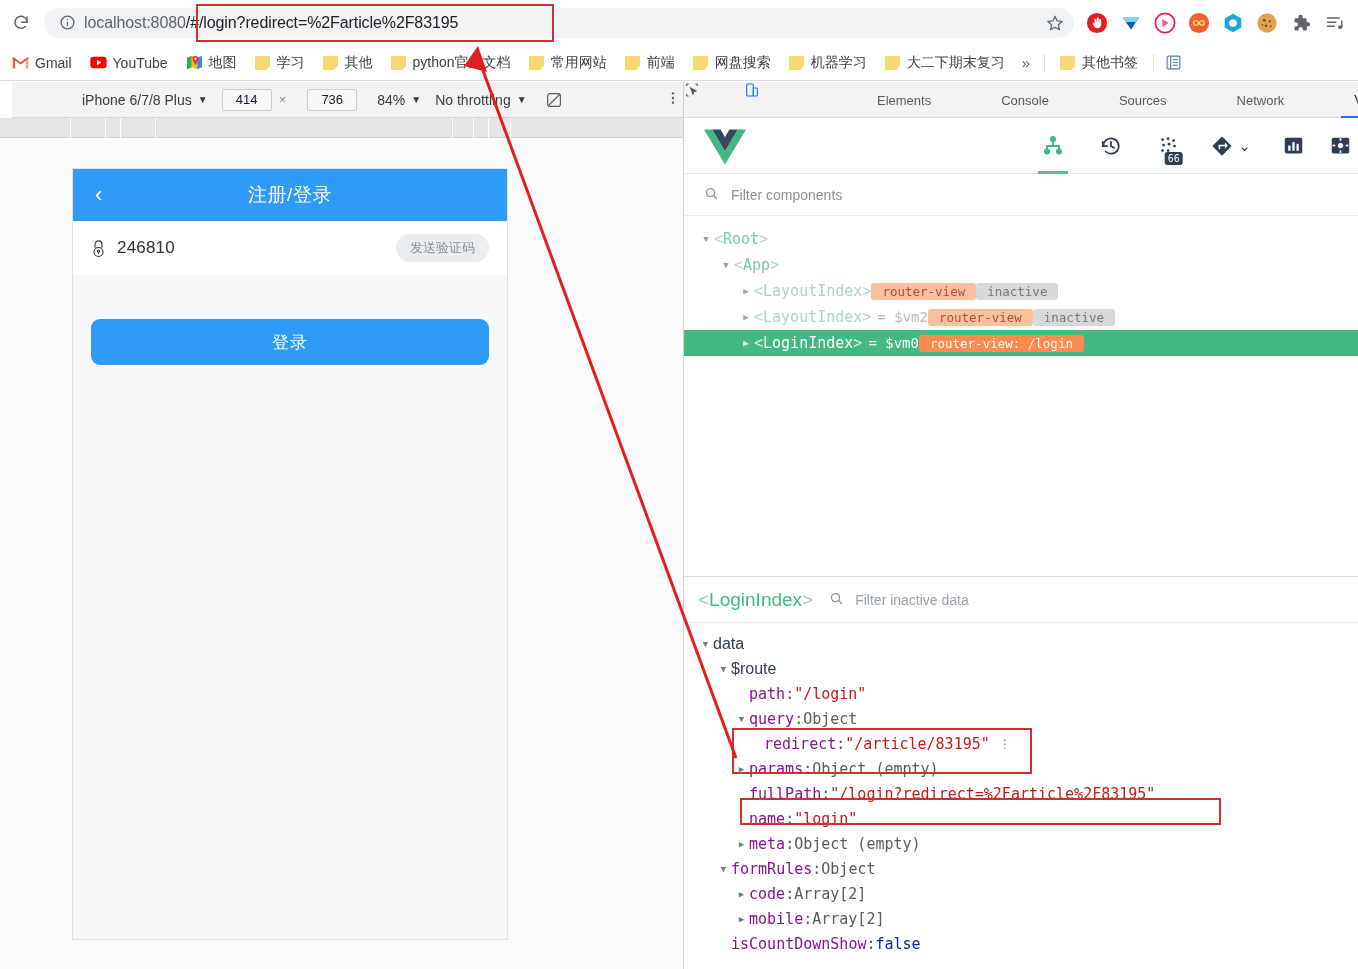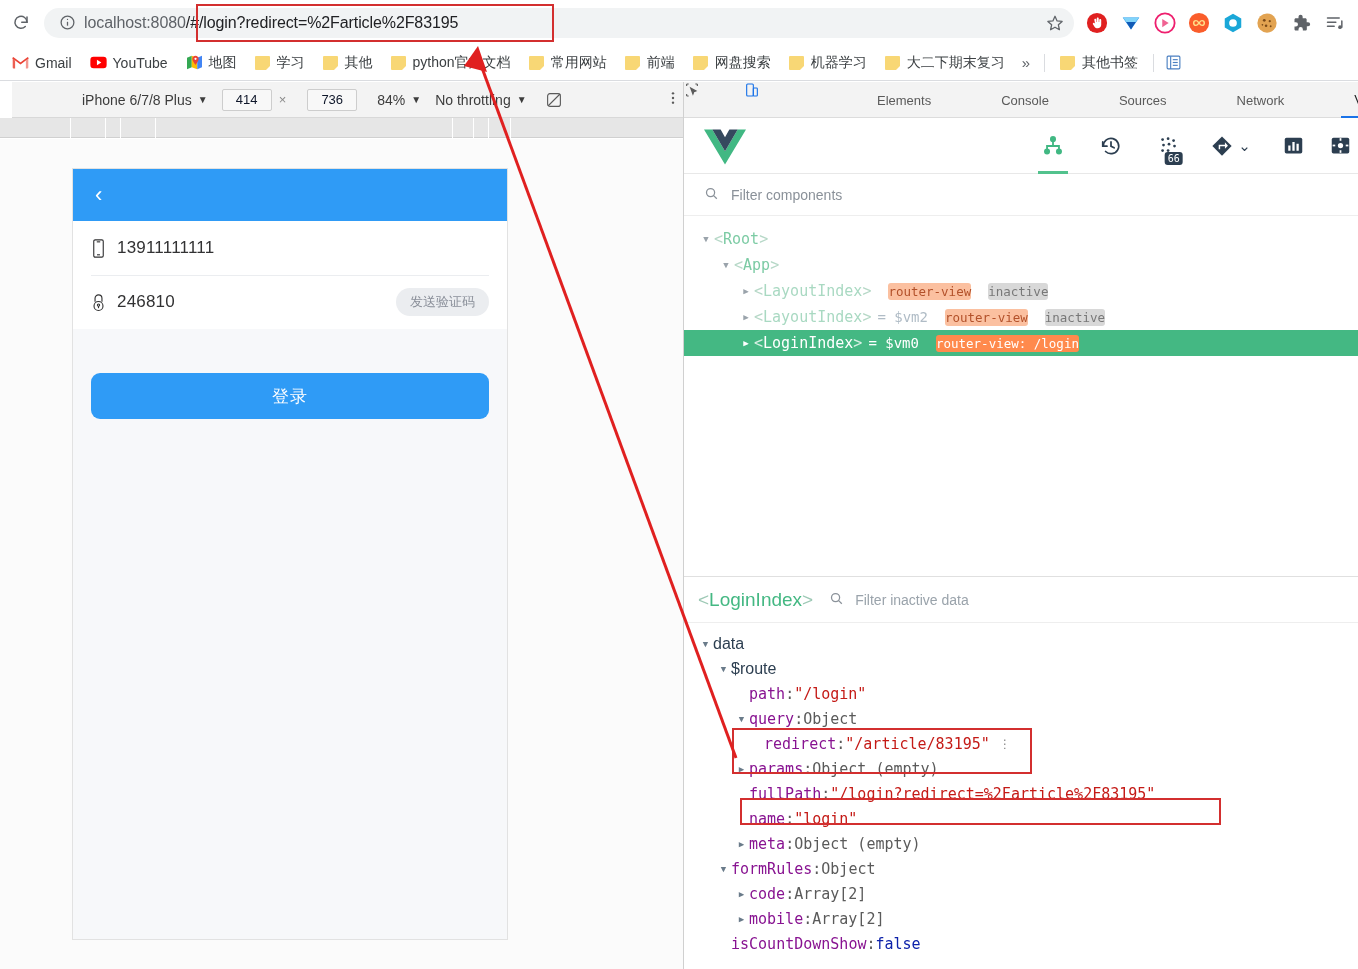--- a/index.html
+++ b/index.html
@@ -227,21 +227,21 @@
   }
   .tnode.selected .tarrow { color: #ffffff; }
   .tname { color: #7ccba4; }
   .tname .br { color: #b6d8c7; }
   .tname.dim { color: #a9d9c2; }
   .tnode.selected .tname { color: #ffffff; }
   .tnode.selected .tname .br { color: #d8f0e5; }
   .tvm { color: #b0bcc6; font-size: 14px; margin-left: 6px; }
   .tnode.selected .tvm { color: #ffffff; }
   .tag {
-    margin-left: 17px; border-radius: 3px; padding: 1px 0;
+    margin-left: 0; border-radius: 3px; padding: 1px 11px;
     font-size: 12.5px; font-family: "DejaVu Sans Mono", monospace;
   }
   .tag.router { background: #fbc0a0; color: #b3512a; }
   .tag.router-strong { background: #ff8a4d; color: #ffffff; }
   .tag.inactive { background: #d8d8d8; color: #787878; }
 
   
   .inspector {
     position: absolute; left: 0; right: 0; top: 494px; bottom: 0;
     border-top: 1px solid #e0e0e0; background: #ffffff;
@@ -477,30 +477,21 @@
       <i style="left:452px"></i>
       <i style="left:473px"></i>
     <i style="left:488px"></i>
       <i style="left:510px"></i>
   </div>
 
   <div class="viewport">
     <div class="phone">
       <div class="ph-header">
         <div class="ph-back">‹</div>
-      </div>
-      <div class="ph-field">
-        <span class="ph-ficon">
-          <svg width="15" height="19" viewBox="0 0 16 22" fill="none" stroke="#323233" stroke-width="1.3">
-              <rect x="2.5" y="1" width="11" height="20" rx="1.6"></rect>
-              <line x1="6" y1="3.3" x2="10" y2="3.3"></line>
-              <line x1="6.3" y1="18.3" x2="9.7" y2="18.3"></line>
-            </svg>
-        </span>
-        <span class="ph-fval">13911111111</span>
+        <div class="ph-title">注册/登录</div>
       </div>
       <div class="ph-field">
         <span class="ph-ficon">
           <svg width="15" height="19" viewBox="0 0 16 22" fill="none" stroke="#323233" stroke-width="1.3">
               <path d="M4 10V6.2a4 4 0 0 1 8 0V10"></path>
               <circle cx="8" cy="15" r="5.2"></circle>
               <circle cx="8" cy="14" r="1.3"></circle>
               <line x1="8" y1="15.2" x2="8" y2="17.6"></line>
             </svg>
         </span>

